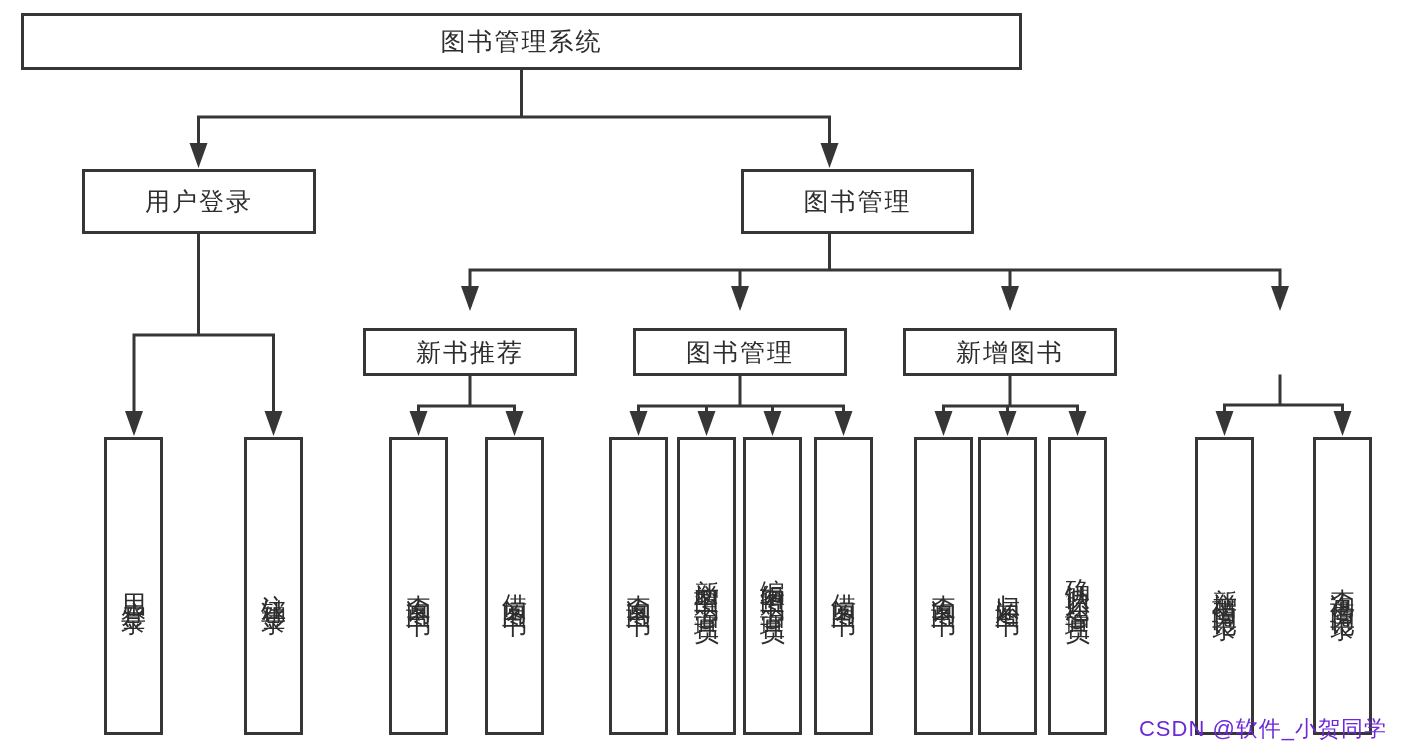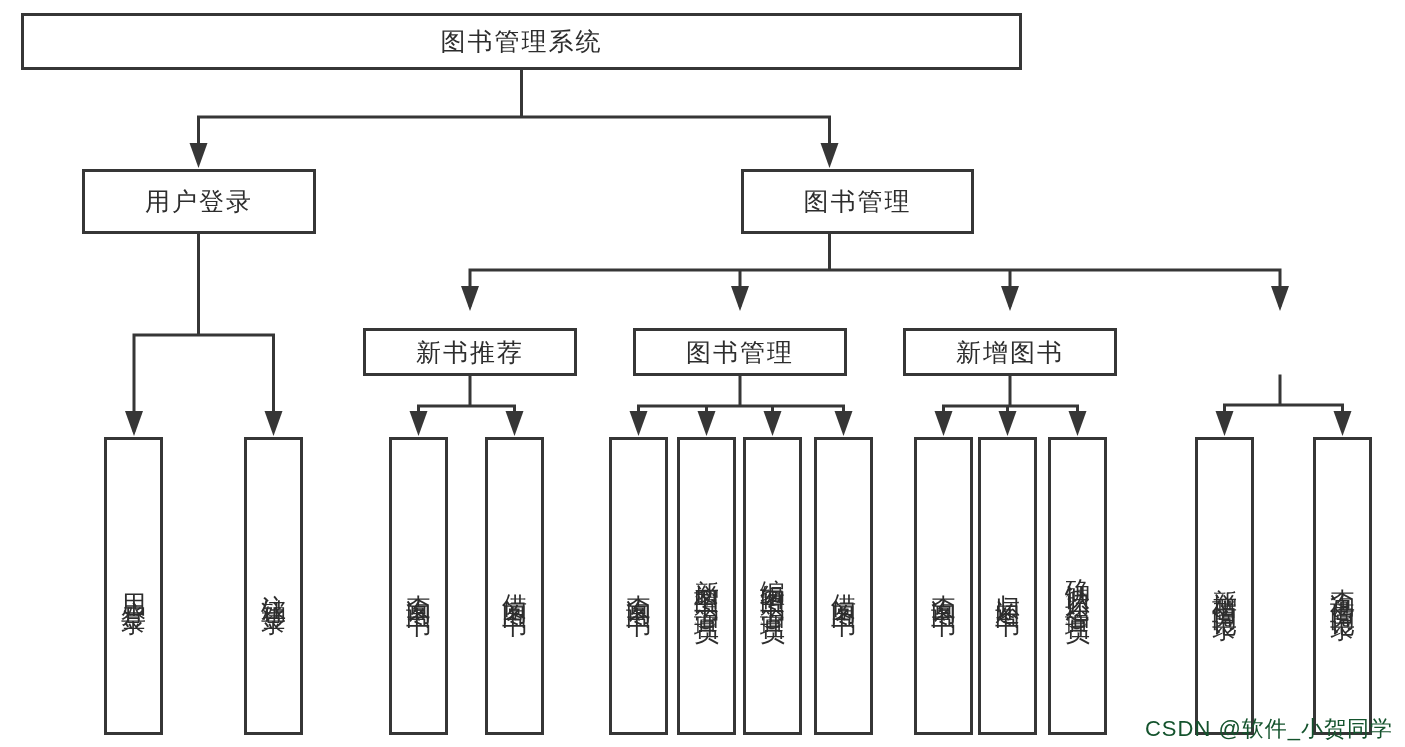--- a/index.html
+++ b/index.html
@@ -49,23 +49,23 @@
     line-height: 1;
   }
   .l3 {
     top: 328px;
     width: 214px;
     height: 48px;
   }
   .watermark {
     position: absolute;
     top: 714px;
-    right: 12px;
+    right: 18px;
     font-size: 22px;
-    color: #14532d;
+    color: #6d28d9;
     letter-spacing: 1px;
   }
 </style>
 </head>
 <body>
 
 <div class="canvas">
 
   <svg class="wires" viewBox="0 0 1405 747">
     <g stroke="#363636" stroke-width="3" fill="none" stroke-linecap="square">

